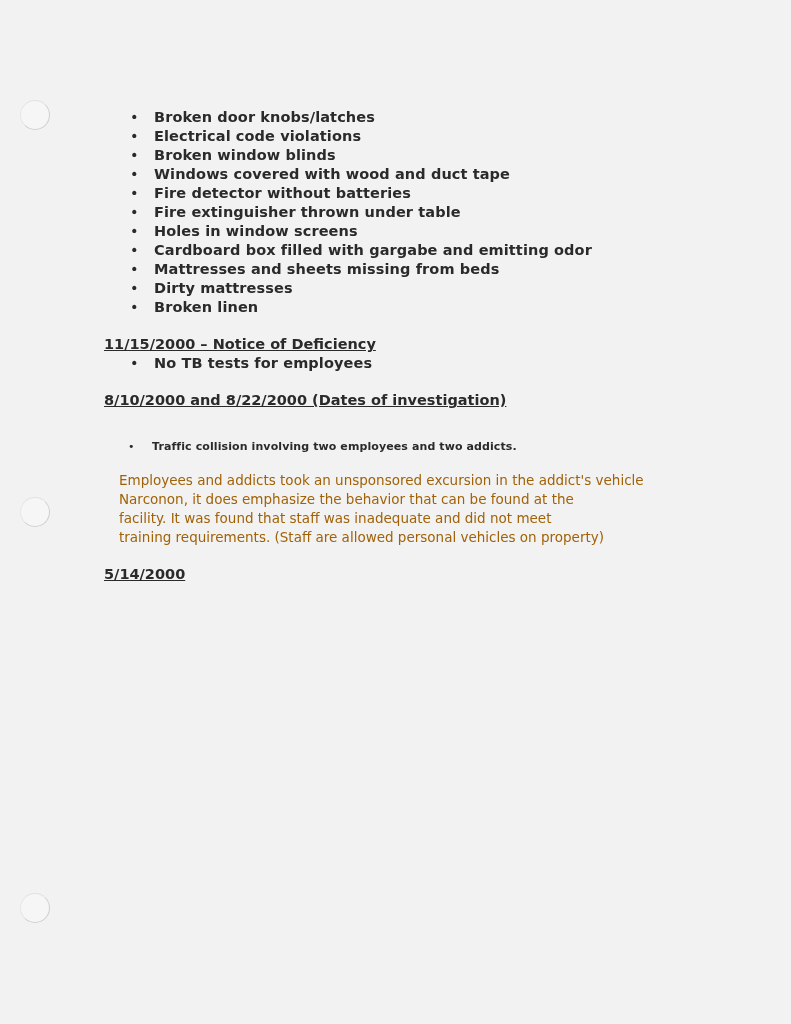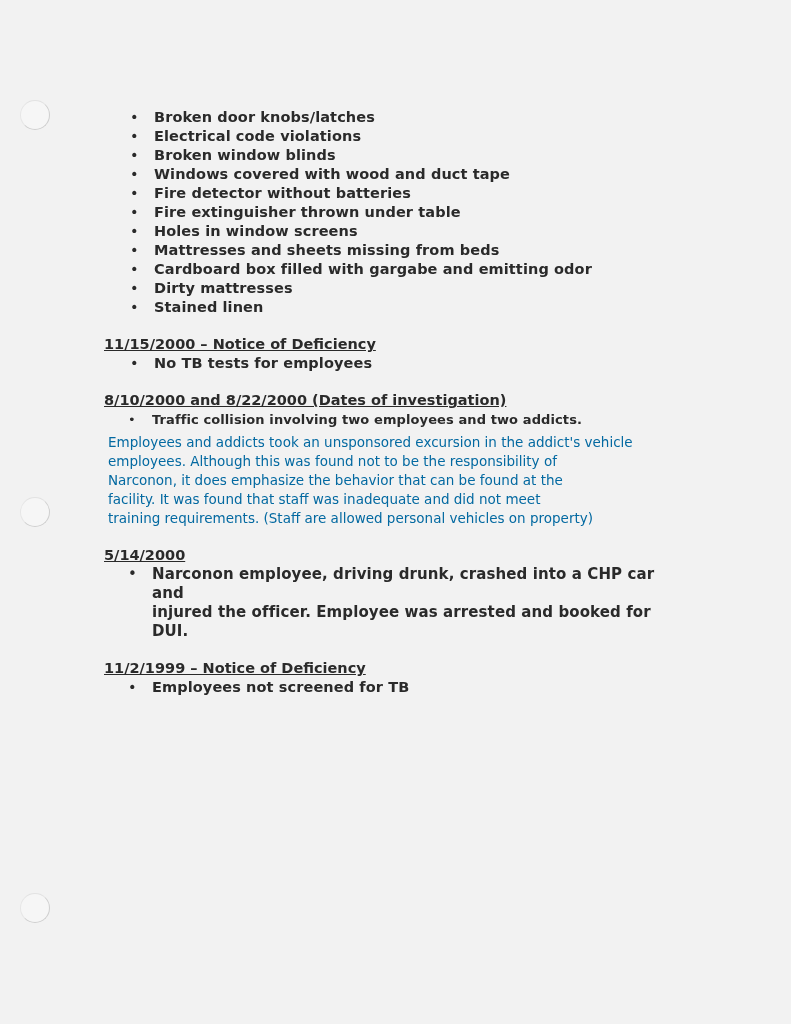--- a/index.html
+++ b/index.html
@@ -45,22 +45,22 @@
     text-decoration: underline;
     font-size: 14.5px;
     line-height: 19px;
     margin: 0;
   }
   .section { margin-top: 18px; }
   .para {
     font-size: 13.5px;
     line-height: 19px;
     font-weight: normal;
-    color: #0369a1;
-    margin: 4px;
+    color: #a16207;
+    margin: 15px;
     width: 545px;
   }
   .para span { display: block; white-space: nowrap; }
   .multi span.line { display: block; }
 </style>
 </head>
 <body>
 
 <div class="hole h1"></div>
 <div class="hole h2"></div>
@@ -68,56 +68,43 @@
 
 <div class="content">
   <ul class="bullets">
     <li>Broken door knobs/latches</li>
     <li>Electrical code violations</li>
     <li>Broken window blinds</li>
     <li>Windows covered with wood and duct tape</li>
     <li>Fire detector without batteries</li>
     <li>Fire extinguisher thrown under table</li>
     <li>Holes in window screens</li>
+    <li>Cardboard box filled with gargabe and emitting odor</li>
     <li>Mattresses and sheets missing from beds</li>
-    <li>Cardboard box filled with gargabe and emitting odor</li>
     <li>Dirty mattresses</li>
-    <li>Stained linen</li>
+    <li>Broken linen</li>
   </ul>
 
   <div class="section">
     <p class="heading">11/15/2000 – Notice of Deficiency</p>
     <ul class="bullets">
       <li>No TB tests for employees</li>
     </ul>
   </div>
 
   <div class="section">
     <p class="heading">8/10/2000 and 8/22/2000 (Dates of investigation)</p>
     <ul class="bullets indent2">
-      <li style="font-size:13px;">Traffic collision involving two employees and two addicts.</li>
+      <li style="font-size:11px;margin-top:27px;">Traffic collision involving two employees and two addicts.</li>
     </ul>
     <div class="para">
       <span>Employees and addicts took an unsponsored excursion in the addict's vehicle</span>
-      <span>employees.  Although this was found not to be the responsibility of</span>
       <span>Narconon, it does emphasize the behavior that can be found at the</span>
       <span>facility.  It was found that staff was inadequate and did not meet</span>
       <span>training requirements.  (Staff are allowed personal vehicles on property)</span>
     </div>
   </div>
 
   <div class="section">
     <p class="heading">5/14/2000</p>
-    <ul class="bullets indent2">
-      <li class="multi" style="font-size:15px;">
-        <span class="line">Narconon employee, driving drunk, crashed into a CHP car and</span>
-        <span class="line">injured the officer.  Employee was arrested and booked for DUI.</span>
-      </li>
-    </ul>
   </div>
 
-  <div class="section">
-    <p class="heading">11/2/1999 – Notice of Deficiency</p>
-    <ul class="bullets indent2">
-      <li>Employees not screened for TB</li>
-    </ul>
-  </div>
 </div>
 
 </body></html>

